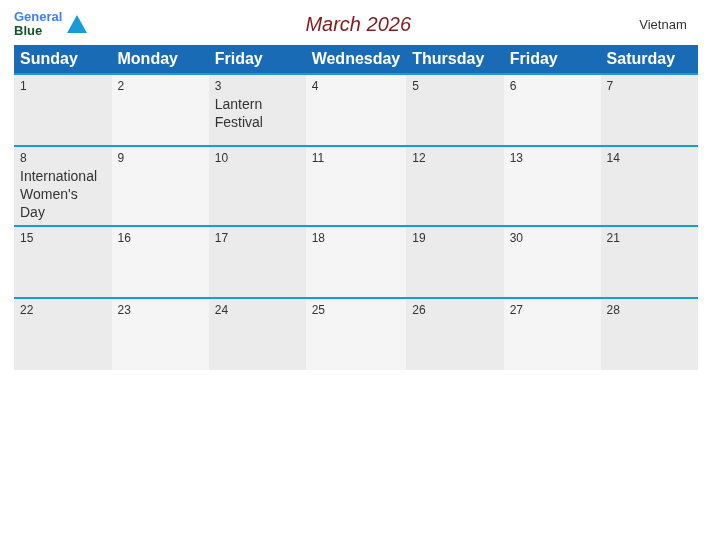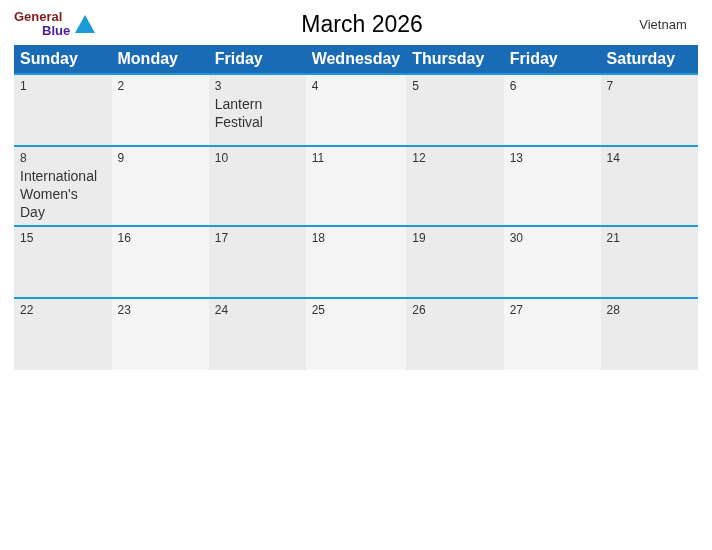--- a/index.html
+++ b/index.html
@@ -28,33 +28,34 @@
       gap: 2px;
     }
     .logo-text {
       font-size: 13px;
       color: #333;
       line-height: 1.1;
     }
     .logo-text span {
       display: block;
     }
-    .logo-general { font-weight: bold; color: #7f1d1d; }
-    .logo-blue { font-weight: bold; color: #4c1d95; margin-left: 28px; }
+    .logo-general { font-weight: bold; color: #3b82f6; text-align: center; }
+    .logo-blue { font-weight: bold; color: #14532d; }
     .logo-icon {
       width: 22px;
       height: 22px;
       margin-left: 2px;
     }
     .title {
-      font-size: 23px;
+      font-size: 20px;
       font-weight: normal;
-      color: #000000;
+      color: #7f1d1d;
       text-align: center;
       flex: 1;
+      font-style: italic;
     }
     .country {
       font-size: 13px;
       color: #333;
       text-align: center;
       min-width: 70px;
     }
     .calendar {
       width: 100%;
       border-collapse: collapse;

